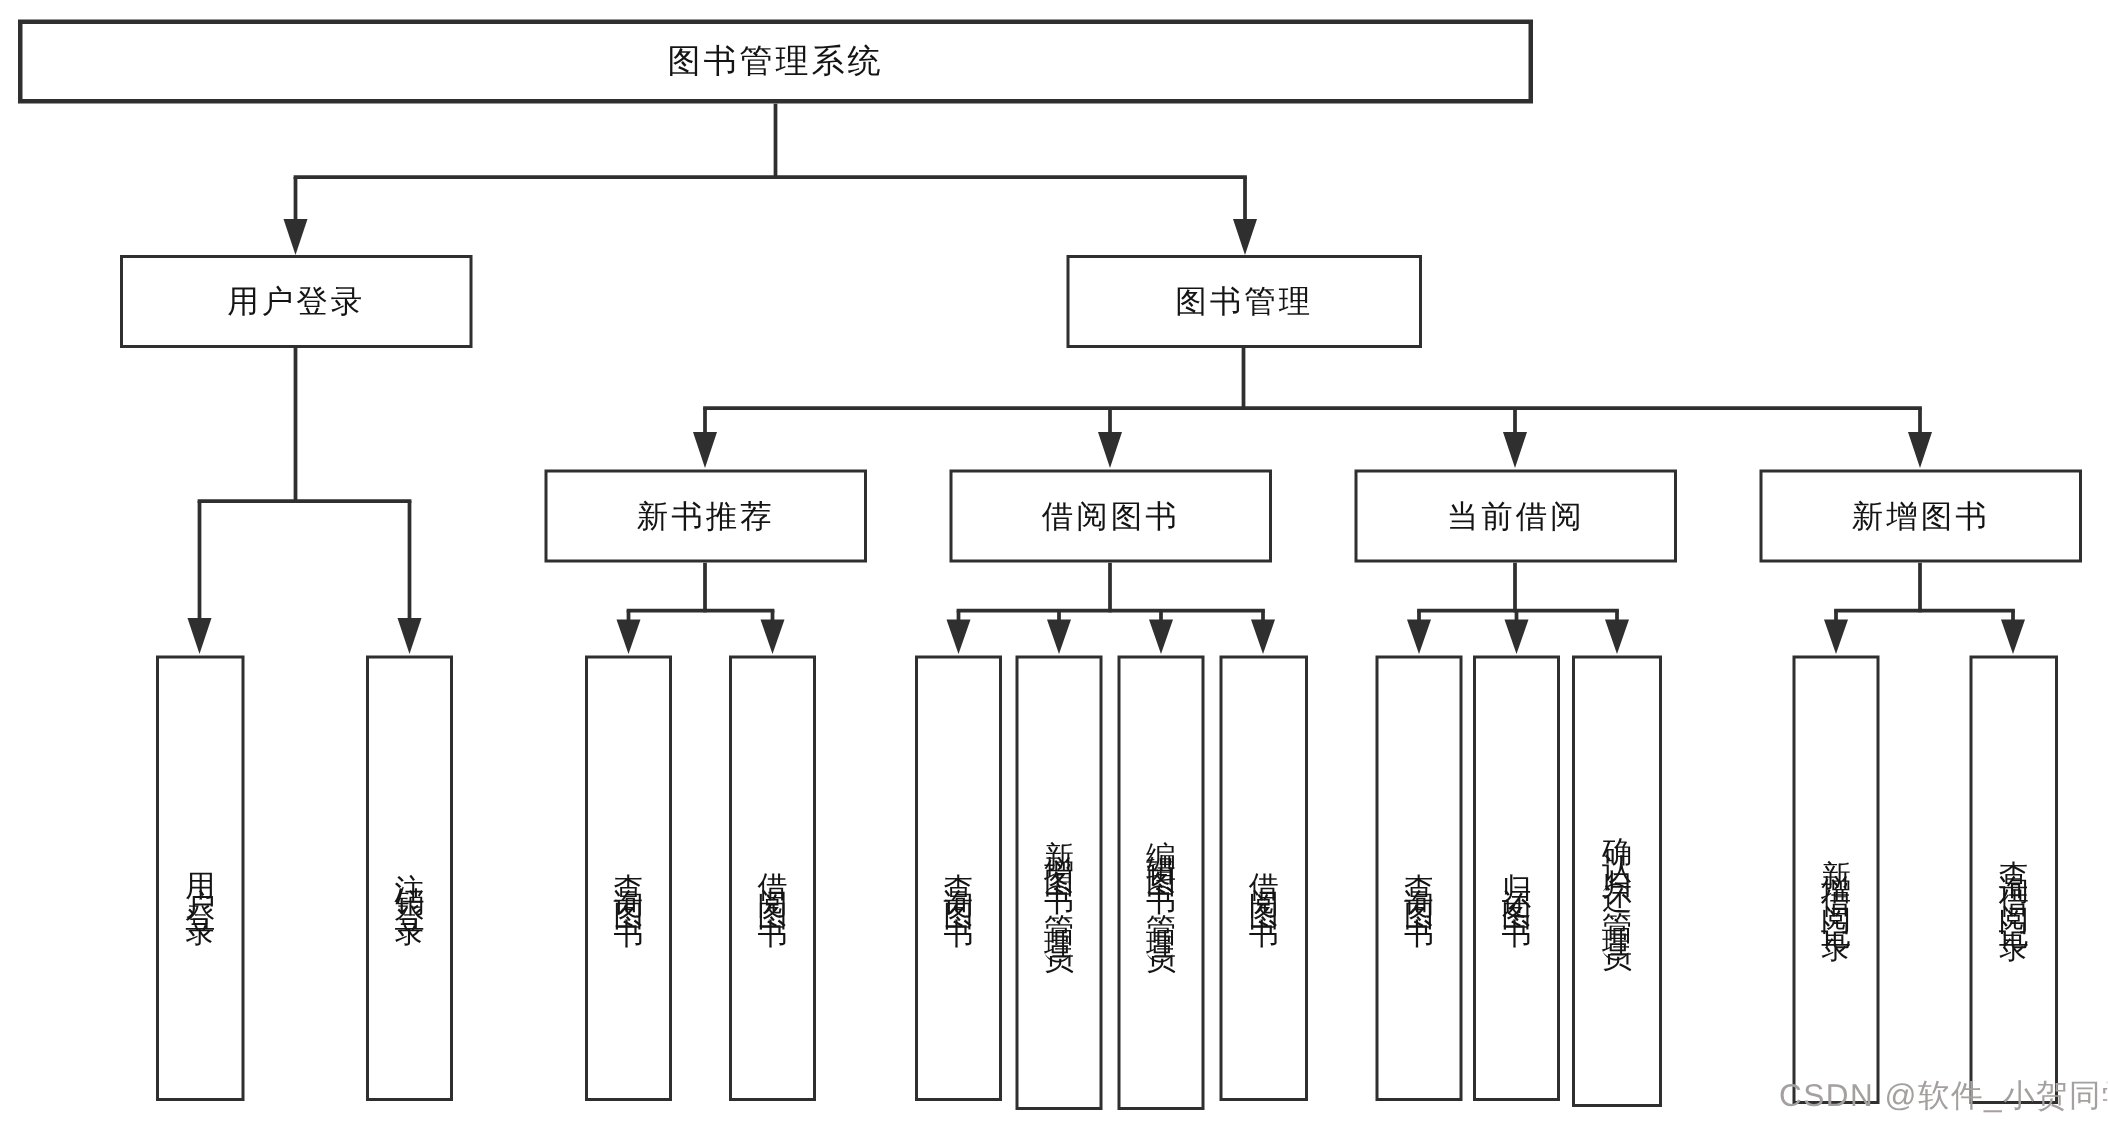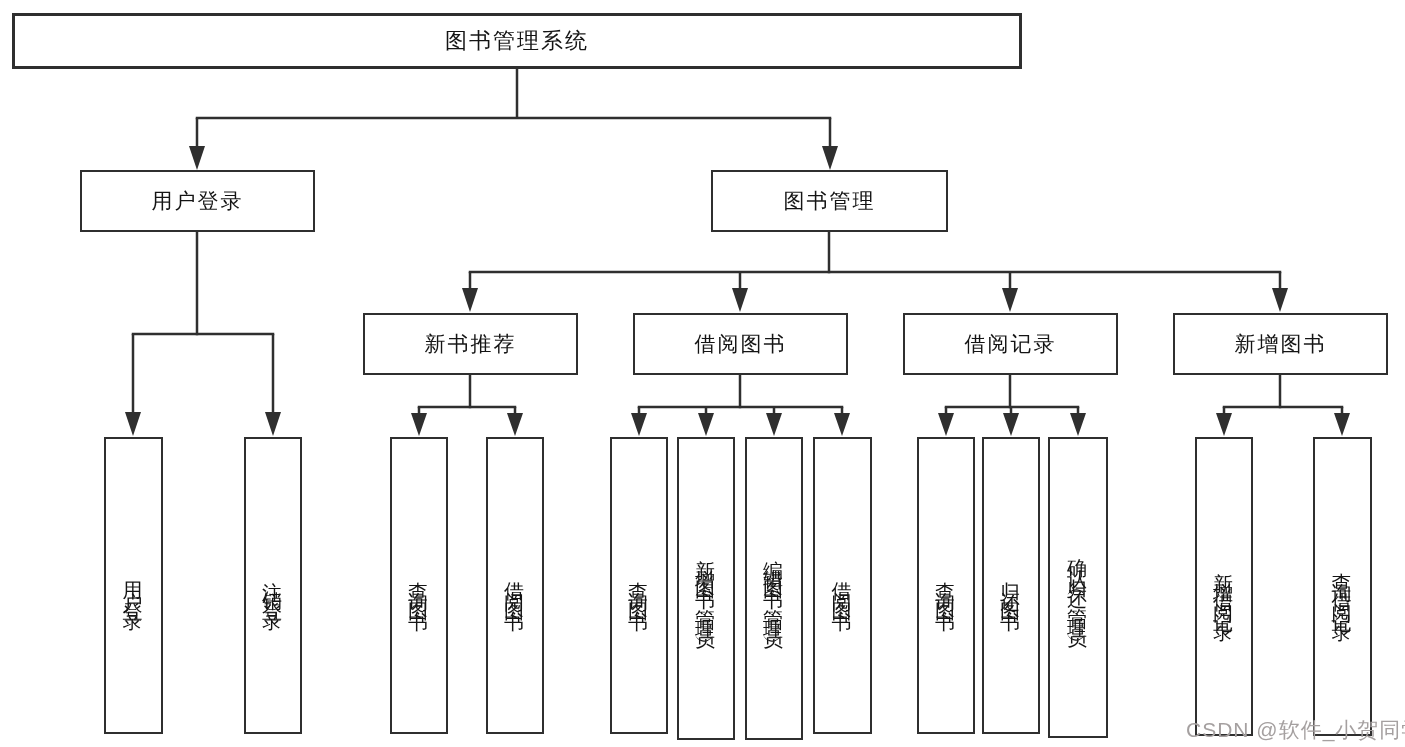--- a/index.html
+++ b/index.html
@@ -106,21 +106,21 @@
     <span>图书管理</span>
   </div>
 
   <div class="box hbox" style="left:363px;top:313px;width:215px;height:62px">
     <span>新书推荐</span>
   </div>
   <div class="box hbox" style="left:633px;top:313px;width:215px;height:62px">
     <span>借阅图书</span>
   </div>
   <div class="box hbox" style="left:903px;top:313px;width:215px;height:62px">
-    <span>借阅记录</span>
+    <span>当前借阅</span>
   </div>
   <div class="box hbox" style="left:1173px;top:313px;width:215px;height:62px">
     <span>新增图书</span>
   </div>
 
   <div class="box vbox" style="left:104px;top:437px;width:59px;height:297px">
     <span>用户登录</span>
   </div>
   <div class="box vbox" style="left:244px;top:437px;width:58px;height:297px">
     <span>注销登录</span>

